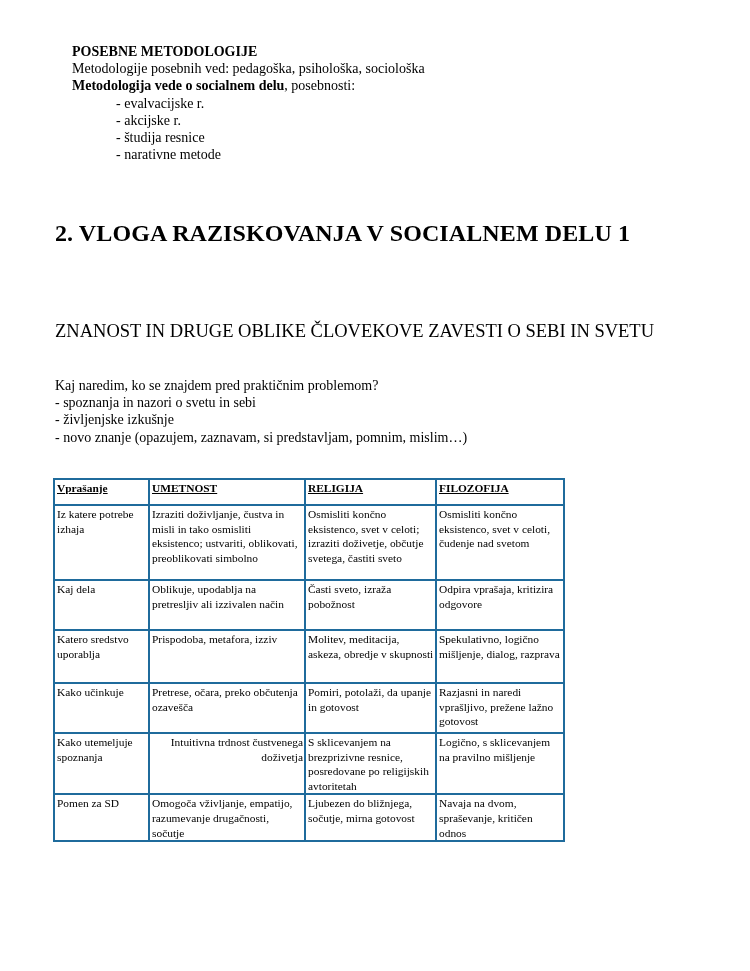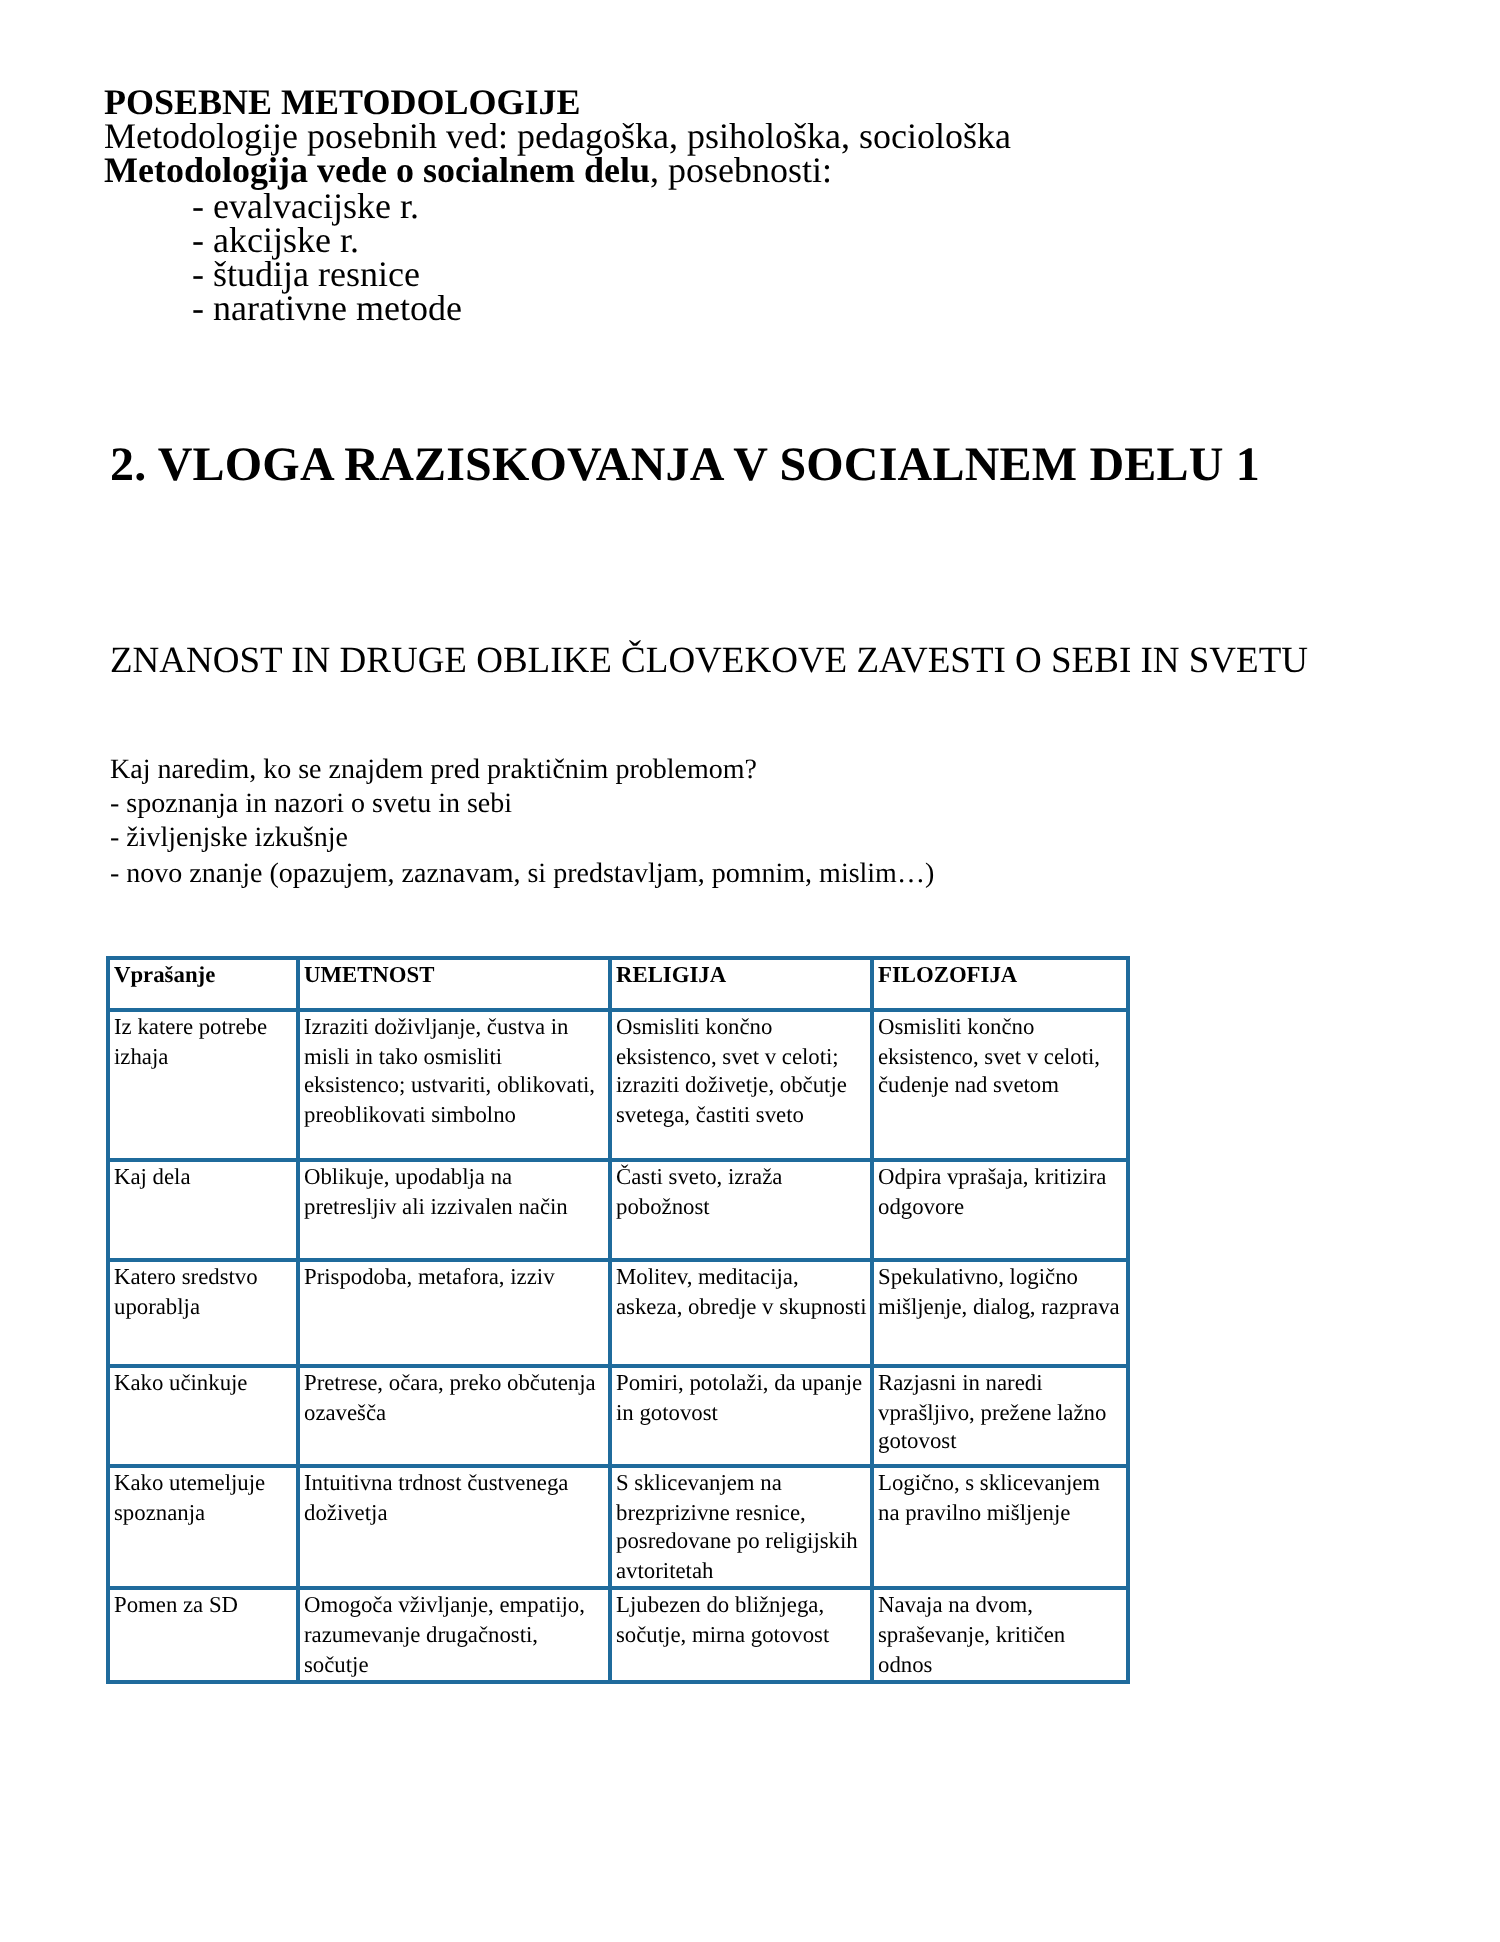--- a/index.html
+++ b/index.html
@@ -1,21 +1,21 @@
 <!DOCTYPE html>
 <html><head>
   <meta charset="utf-8">
   <style>
     html, body { margin: 0; padding: 0; background: #ffffff; }
     body {
       width: 750px; height: 971px; position: relative; overflow: hidden;
       font-family: "Liberation Serif", serif; color: #000;
     }
     .page { position: absolute; left: 0; top: 0; width: 750px; height: 971px; }
-    .intro { position: absolute; left: 52px; top: 43px; font-size: 18px; line-height: 17.2px; }
+    .intro { position: absolute; left: 72px; top: 43px; font-size: 14px; line-height: 17.2px; }
     .intro .line { white-space: nowrap; }
     .intro .indent { padding-left: 44px; }
     .b { font-weight: bold; }
     .h1 {
       position: absolute; left: 55px; top: 214px; width: 600px;
       font-size: 24px; line-height: 38px; font-weight: bold; margin: 0;
       letter-spacing: 0.1px;
     }
     .h2 {
       position: absolute; left: 55px; top: 320px; font-size: 18.5px; line-height: 22px;
@@ -27,21 +27,21 @@
       position: absolute; left: 53px; top: 478px;
       border-collapse: collapse; font-size: 11.4px; line-height: 14.6px;
       table-layout: fixed;
     }
     table.cmp td {
       border: 2px solid #1f6b9c; vertical-align: top;
       padding: 1px 1px 0 2px;
     }
     table.cmp td.hd { font-weight: bold; }
     col.c1 { width: 95px; } col.c2 { width: 156px; } col.c3 { width: 131px; } col.c4 { width: 128px; }
-    tr.r0 { height: 26px; } tr.r1 { height: 75px; } tr.r2 { height: 50px; } tr.r3 { height: 53px; }
+    tr.r0 { height: 26px; text-decoration: underline; } tr.r1 { height: 75px; } tr.r2 { height: 50px; } tr.r3 { height: 53px; }
     tr.r4 { height: 50px; } tr.r5 { height: 61px; } tr.r6 { height: 42px; }
   </style>
 </head>
 <body>
 
 <div class="page">
 
   <div class="intro">
     <div class="line b">POSEBNE METODOLOGIJE</div>
     <div class="line">Metodologije posebnih ved: pedagoška, psihološka, sociološka</div>
@@ -96,21 +96,21 @@
       <td style="border-color: rgb(31, 107, 156);">Spekulativno, logično mišljenje, dialog, razprava</td>
     </tr>
     <tr class="r4">
       <td style="border-color: rgb(31, 107, 156);">Kako učinkuje</td>
       <td style="border-color: rgb(31, 107, 156);">Pretrese, očara, preko občutenja ozavešča</td>
       <td style="border-color: rgb(31, 107, 156);">Pomiri, potolaži, da upanje in gotovost</td>
       <td style="border-color: rgb(31, 107, 156);">Razjasni in naredi vprašljivo, prežene lažno gotovost</td>
     </tr>
     <tr class="r5">
       <td style="border-color: rgb(31, 107, 156);">Kako utemeljuje spoznanja</td>
-      <td style="border-color: rgb(31, 107, 156);">Intuitivna trdnost čustvenega doživetja</td>
+      <td style="border-color: rgb(31, 107, 156); text-align: right;">Intuitivna trdnost čustvenega doživetja</td>
       <td style="border-color: rgb(31, 107, 156);">S sklicevanjem na brezprizivne resnice, posredovane po religijskih avtoritetah</td>
       <td style="border-color: rgb(31, 107, 156);">Logično, s sklicevanjem na pravilno mišljenje</td>
     </tr>
     <tr class="r6">
       <td style="border-color: rgb(31, 107, 156);">Pomen za SD</td>
       <td style="border-color: rgb(31, 107, 156);">Omogoča vživljanje, empatijo, razumevanje drugačnosti, sočutje</td>
       <td style="border-color: rgb(31, 107, 156);">Ljubezen do bližnjega, sočutje, mirna gotovost</td>
       <td style="border-color: rgb(31, 107, 156);">Navaja na dvom, spraševanje, kritičen odnos</td>
     </tr>
   </tbody>

